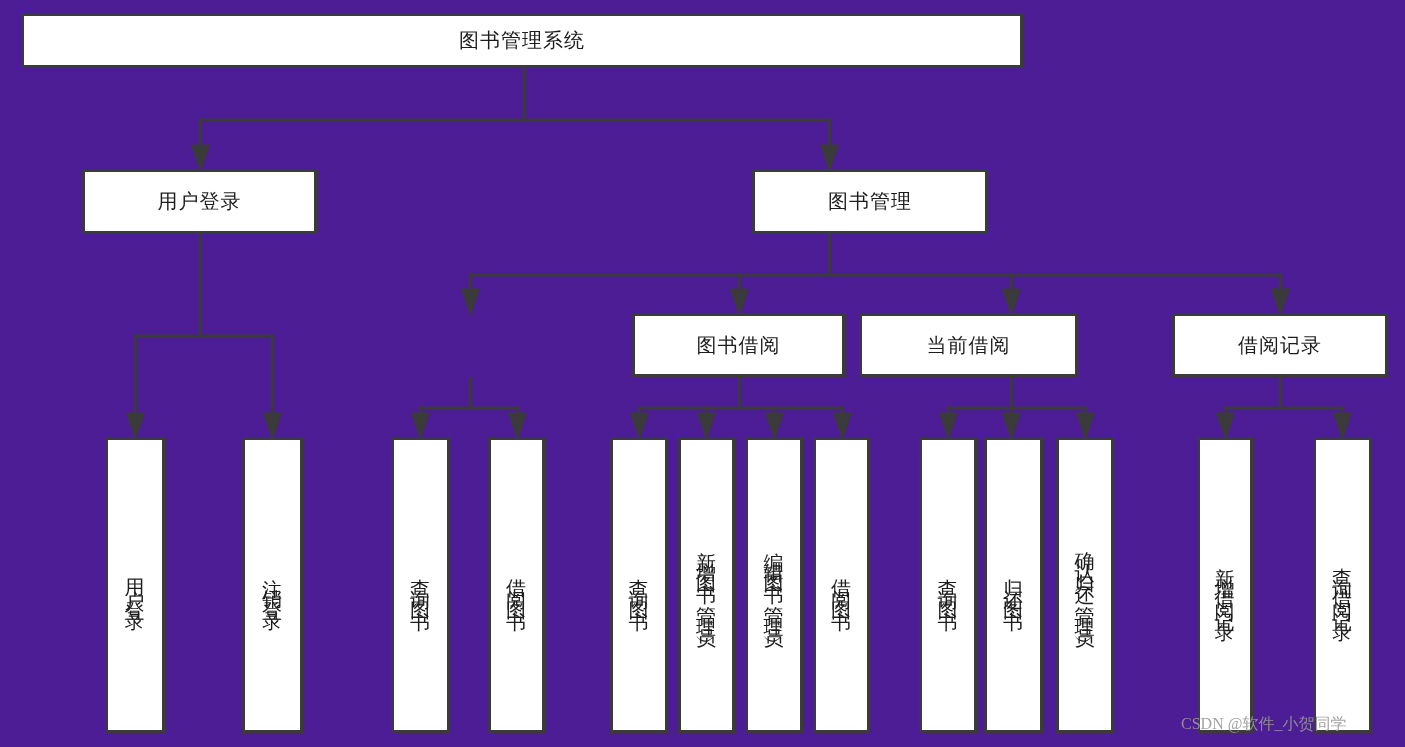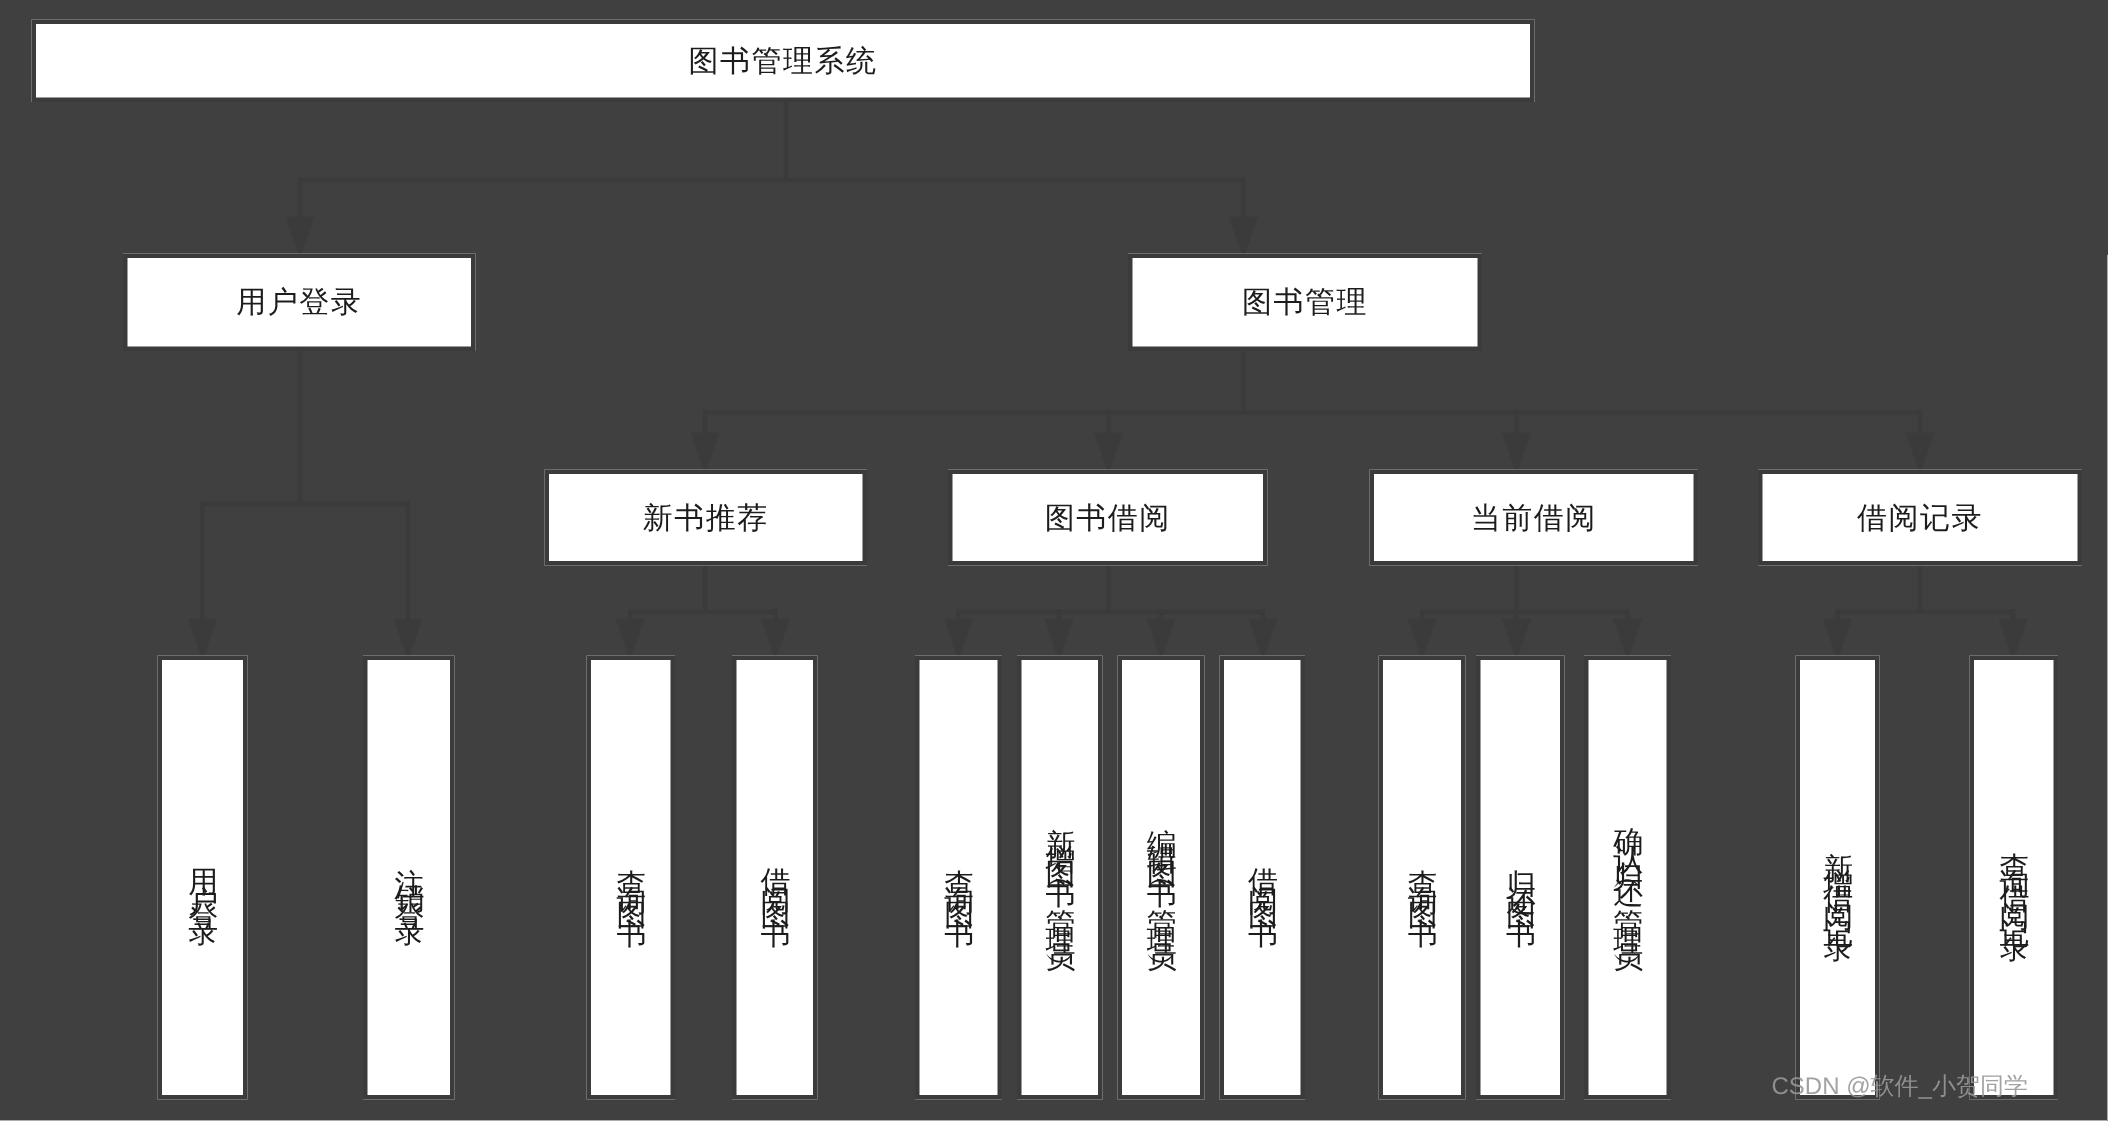--- a/index.html
+++ b/index.html
@@ -1,21 +1,21 @@
 <!DOCTYPE html>
 <html><head>
 <meta charset="utf-8">
 <style>
   html, body { margin: 0; padding: 0; background: #ffffff; }
   .stage {
     position: relative;
     width: 1405px;
     height: 747px;
-    background: #404040;
-    font-family: Liberation Sans, sans-serif;
+    background: #4c1d95;
+    font-family: Liberation Serif, serif;
     overflow: hidden;
   }
   .wires {
     position: absolute;
     left: 0; top: 0;
     width: 1405px; height: 747px;
   }
   .node {
     position: absolute;
     box-sizing: border-box;
@@ -139,27 +139,24 @@
     <span class="hlabel">图书管理系统</span>
   </div>
 
   <div class="node" style="left:82px; top:169px; width:235px; height:65px;">
     <span class="hlabel">用户登录</span>
   </div>
   <div class="node" style="left:752px; top:169px; width:236px; height:65px;">
     <span class="hlabel">图书管理</span>
   </div>
 
-  <div class="node" style="left:363px; top:313px; width:215px; height:64px;">
-    <span class="hlabel">新书推荐</span>
-  </div>
   <div class="node" style="left:632px; top:313px; width:213px; height:64px;align-items:center;">
     <span class="hlabel">图书借阅</span>
   </div>
-  <div class="node" style="left:913px; top:313px; width:219px; height:64px;">
+  <div class="node" style="left:859px; top:313px; width:219px; height:64px;">
     <span class="hlabel">当前借阅</span>
   </div>
   <div class="node" style="left:1172px; top:313px; width:216px; height:64px;">
     <span class="hlabel">借阅记录</span>
   </div>
 
   <div class="node" style="left:105px; top:437px; width:60px; height:296px;">
     <span class="vlabel">用户登录</span>
   </div>
   <div class="node" style="left:242px; top:437px; width:61px; height:296px;">

